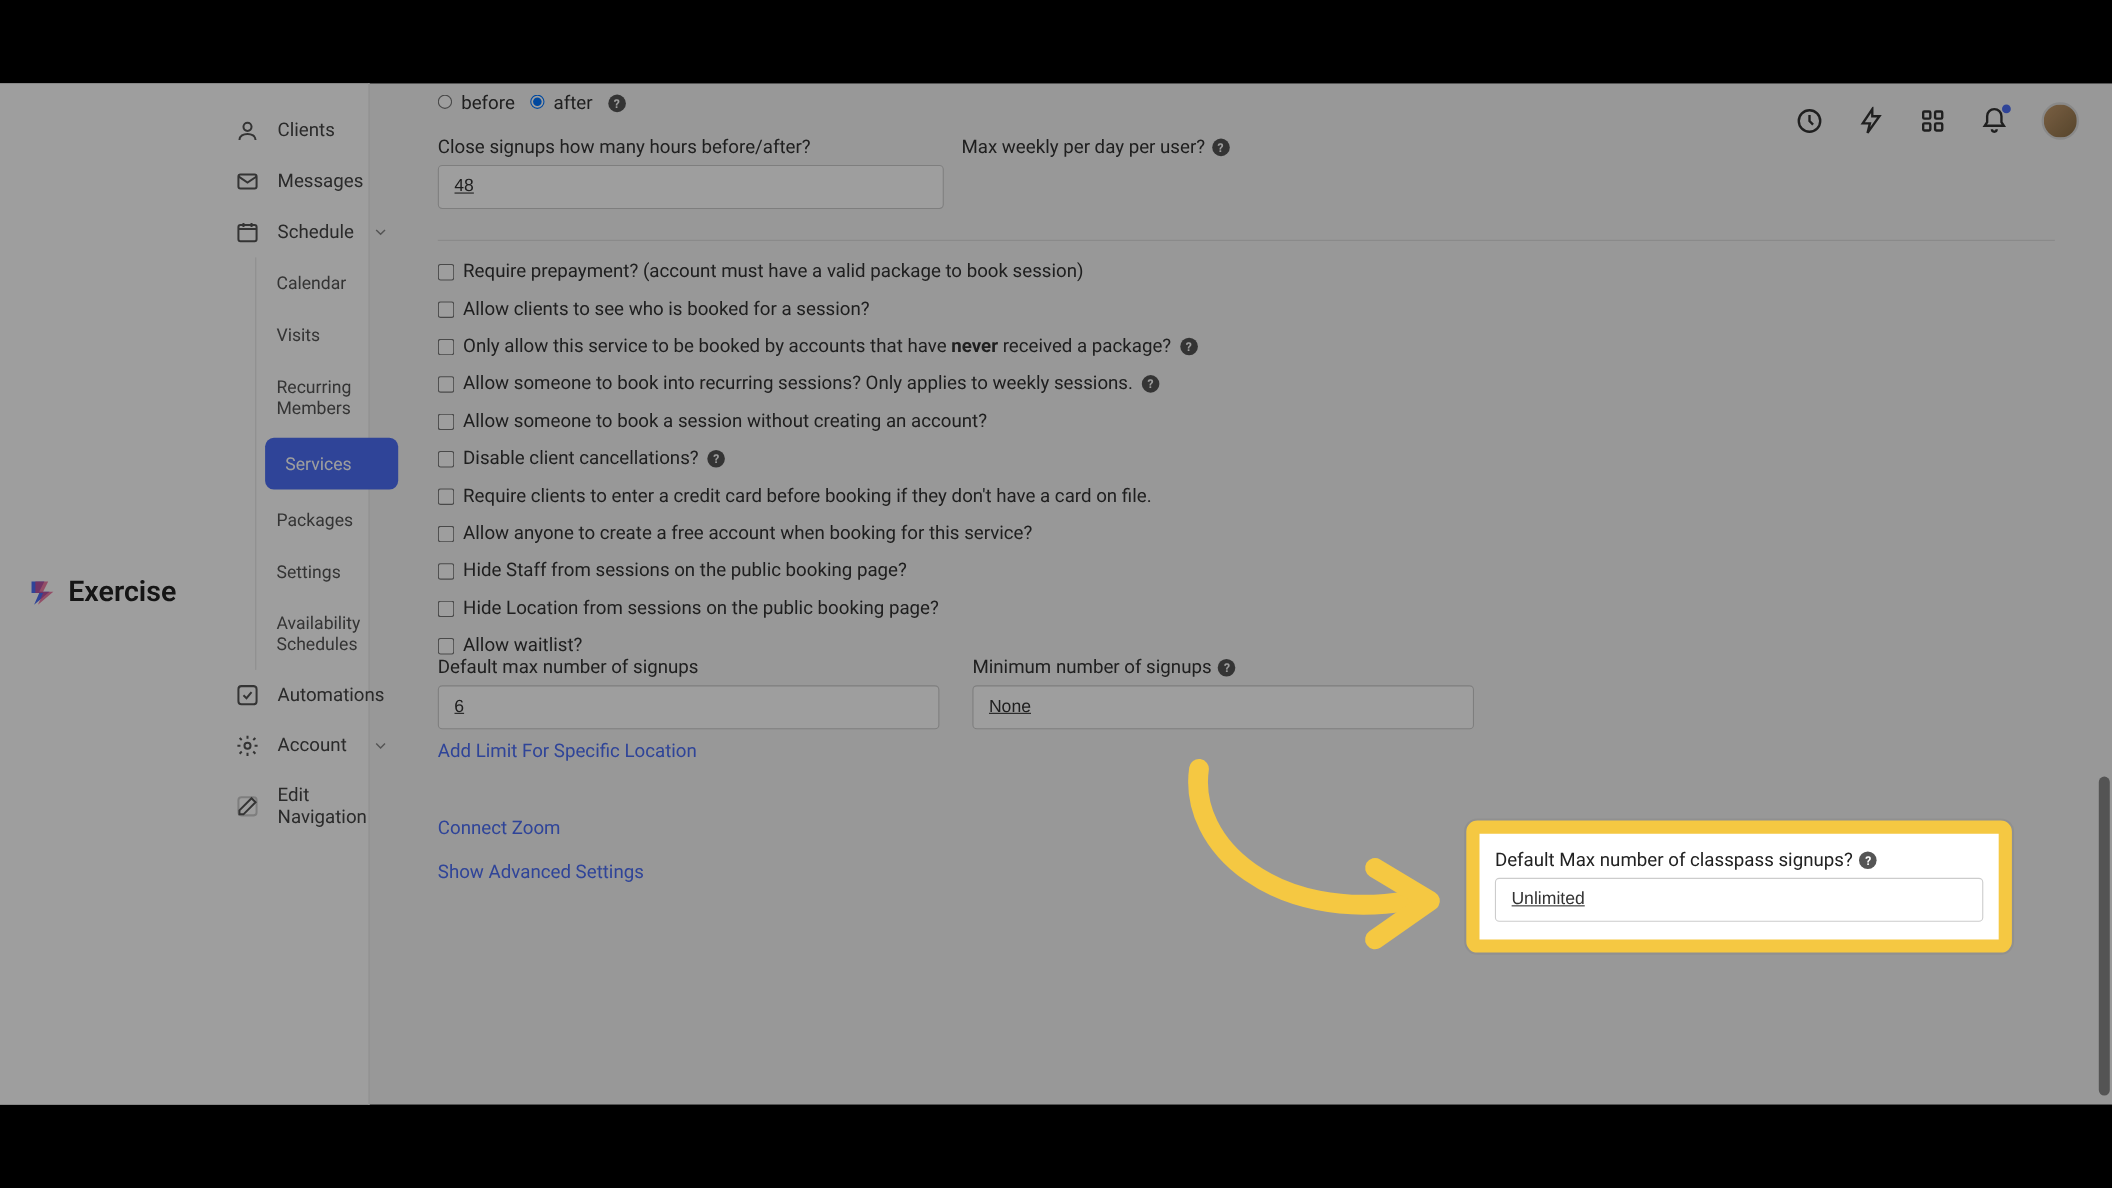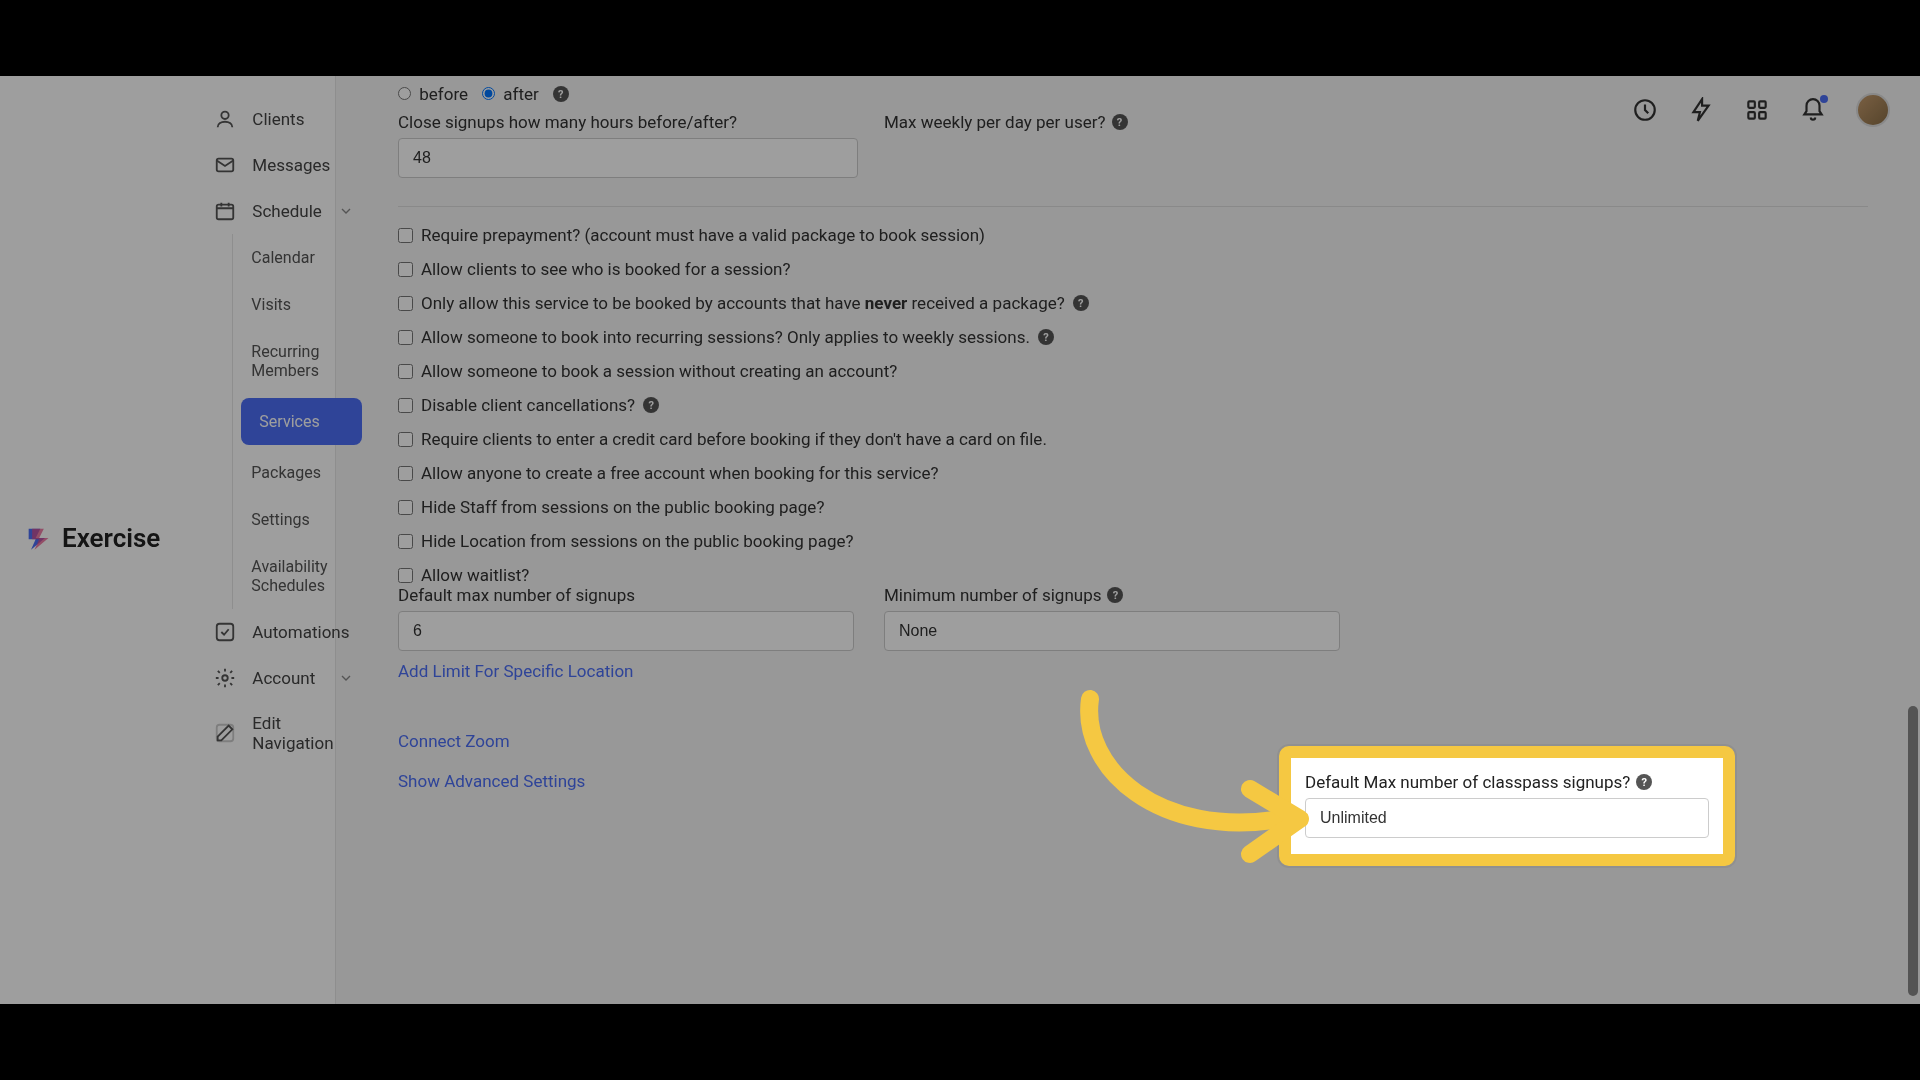--- a/index.html
+++ b/index.html
@@ -20,24 +20,24 @@
 
 .topbar { position: absolute; top: 0; right: 0; height: 68px; display: flex; align-items: center; gap: 30px; padding-right: 30px; }
 .topbar .icon-btn { width: 26px; height: 26px; color: #333; position: relative; cursor: pointer; }
 .topbar .badge-dot { width: 8px; height: 8px; background: #4C6EF5; border-radius: 50%; position: absolute; top: -2px; right: -2px; }
 .avatar { width: 34px; height: 34px; border-radius: 50%; background: linear-gradient(135deg, #c49a6c, #8b6f47); border: 2px solid #ddd; }
 
 .main { flex: 1; padding: 0 30px 0 62px; overflow-y: auto; position: relative; }
 .form-area { background: transparent; max-width: 1470px; }
 .radio-row { display: flex; align-items: center; gap: 14px; padding-top: 8px; font-size: 17px; color: #333; }
 .radio-row input { margin-right: 4px; }
-.field-row { display: flex; gap: 26px; margin-top: 8px; }
+.field-row { display: flex; gap: 16px; margin-top: 20px; }
 .field-group { flex: 1; max-width: 460px; }
 .field-label { font-size: 17px; color: #333; margin-bottom: 6px; display: flex; align-items: center; gap: 6px; }
-.field-input { width: 100%; padding: 10px 14px; font-size: 16px; border: 1px solid #ccc; border-radius: 4px; background: #fff; color: #333; }
+.field-input { width: 100%; padding: 10px 14px; font-size: 16px; border: 1px solid #ccc; border-radius: 4px; background: #fff; color: #333; text-decoration: underline; }
 .field-input::placeholder { color: #999; }
 hr.sep { border: none; border-top: 1px solid #ddd; margin: 28px 0 18px; }
 .check-list { display: flex; flex-direction: column; gap: 14px; }
 .check-row { display: flex; align-items: center; gap: 8px; font-size: 17px; color: #333; }
 .check-row input { width: 15px; height: 15px; }
 .help-icon { width: 16px; height: 16px; background: #555; color: #fff; border-radius: 50%; display: inline-flex; align-items: center; justify-content: center; font-size: 11px; font-weight: bold; }
 
 .signup-row { display: flex; gap: 30px; align-items: flex-start; }
 .signup-col { width: 456px; }
 .signup-col .field-label { margin-bottom: 6px; }
@@ -263,21 +263,21 @@
       <div class="avatar"></div>
     </div>
 
     <div class="scrollbar-track">
       <div class="scrollbar-thumb" style="top:630px;height:290px"></div>
     </div>
   </div>
 
   <div class="dim-overlay"></div>
 
-  <div class="highlight-box" style="left:1279px; top:670px; width:456px;">
+  <div class="highlight-box" style="left:1333px; top:670px; width:496px;">
     <div class="field-label">
         <span>Default Max number of classpass signups?</span> 
         <span class="help-icon">?</span>
       </div>
     <input class="field-input" value="Unlimited" style="">
   </div>
 
   <svg class="arrow-annot" style="left:1050px; top:613px; width:280px; height:200px;" viewBox="0 0 280 200">
     <defs>
         <marker id="ah" markerWidth="12" markerHeight="12" refX="6" refY="6" orient="auto">

